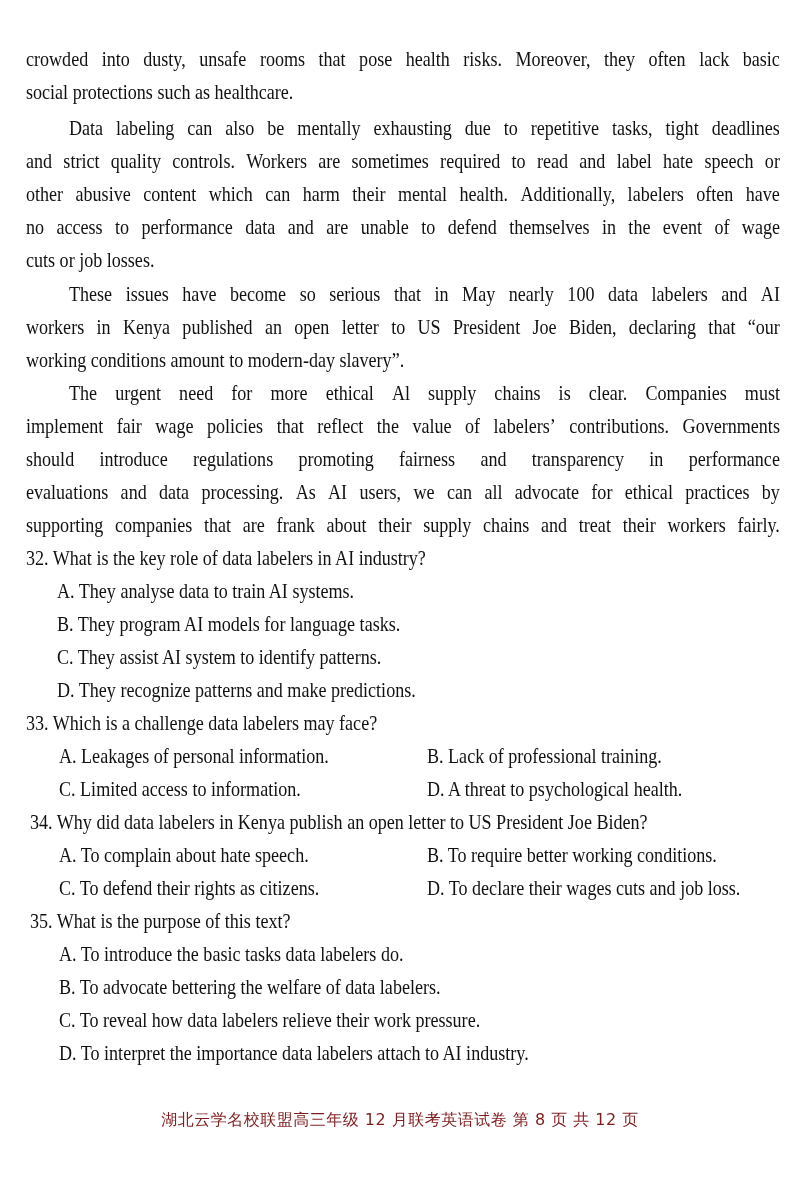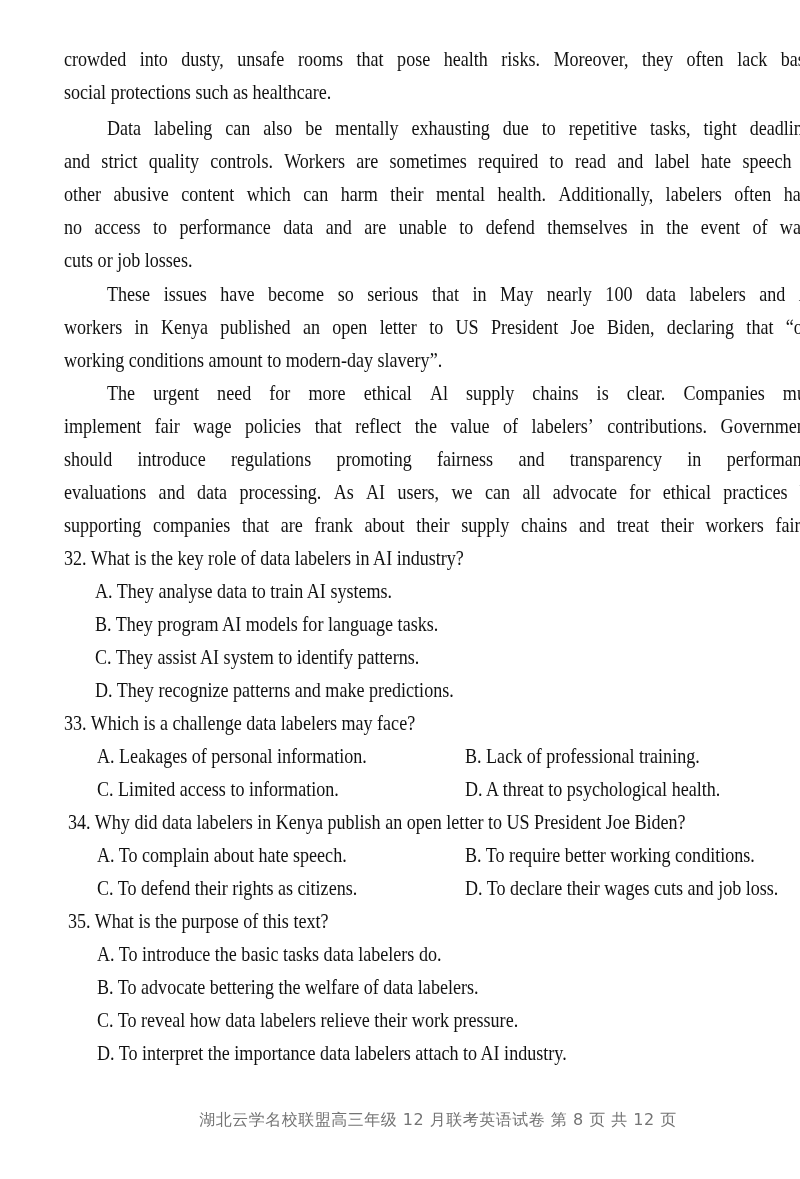--- a/index.html
+++ b/index.html
@@ -14,21 +14,20 @@
       overflow: hidden;
       font-family: "Liberation Serif", "DejaVu Serif", serif;
       color: #111111;
     }
     .page {
       position: absolute;
       left: 0;
       top: 0;
       width: 712px;
       height: 1179px;
-      margin-left: 38px;
     }
     .line {
       position: absolute;
       left: 26px;
       width: 900px;
       font-size: 21px;
       line-height: 24px;
       white-space: nowrap;
       transform-origin: 0 0;
     }
@@ -38,21 +37,21 @@
     }
     .footer {
       position: absolute;
       left: 0;
       width: 800px;
       top: 1110px;
       text-align: center;
       font-family: "DejaVu Sans", sans-serif;
       font-size: 16px;
       letter-spacing: 0.5px;
-      color: #737373;
+      color: #7f1d1d;
     }
   </style>
 </head>
 <body>
 
 <div class="page">
 
   <div>
     <div class="line just" style="top: 47px; width: 876.744px; display: flex; gap: 0px; transform: scaleX(0.86);">
         <span>crowded</span>

